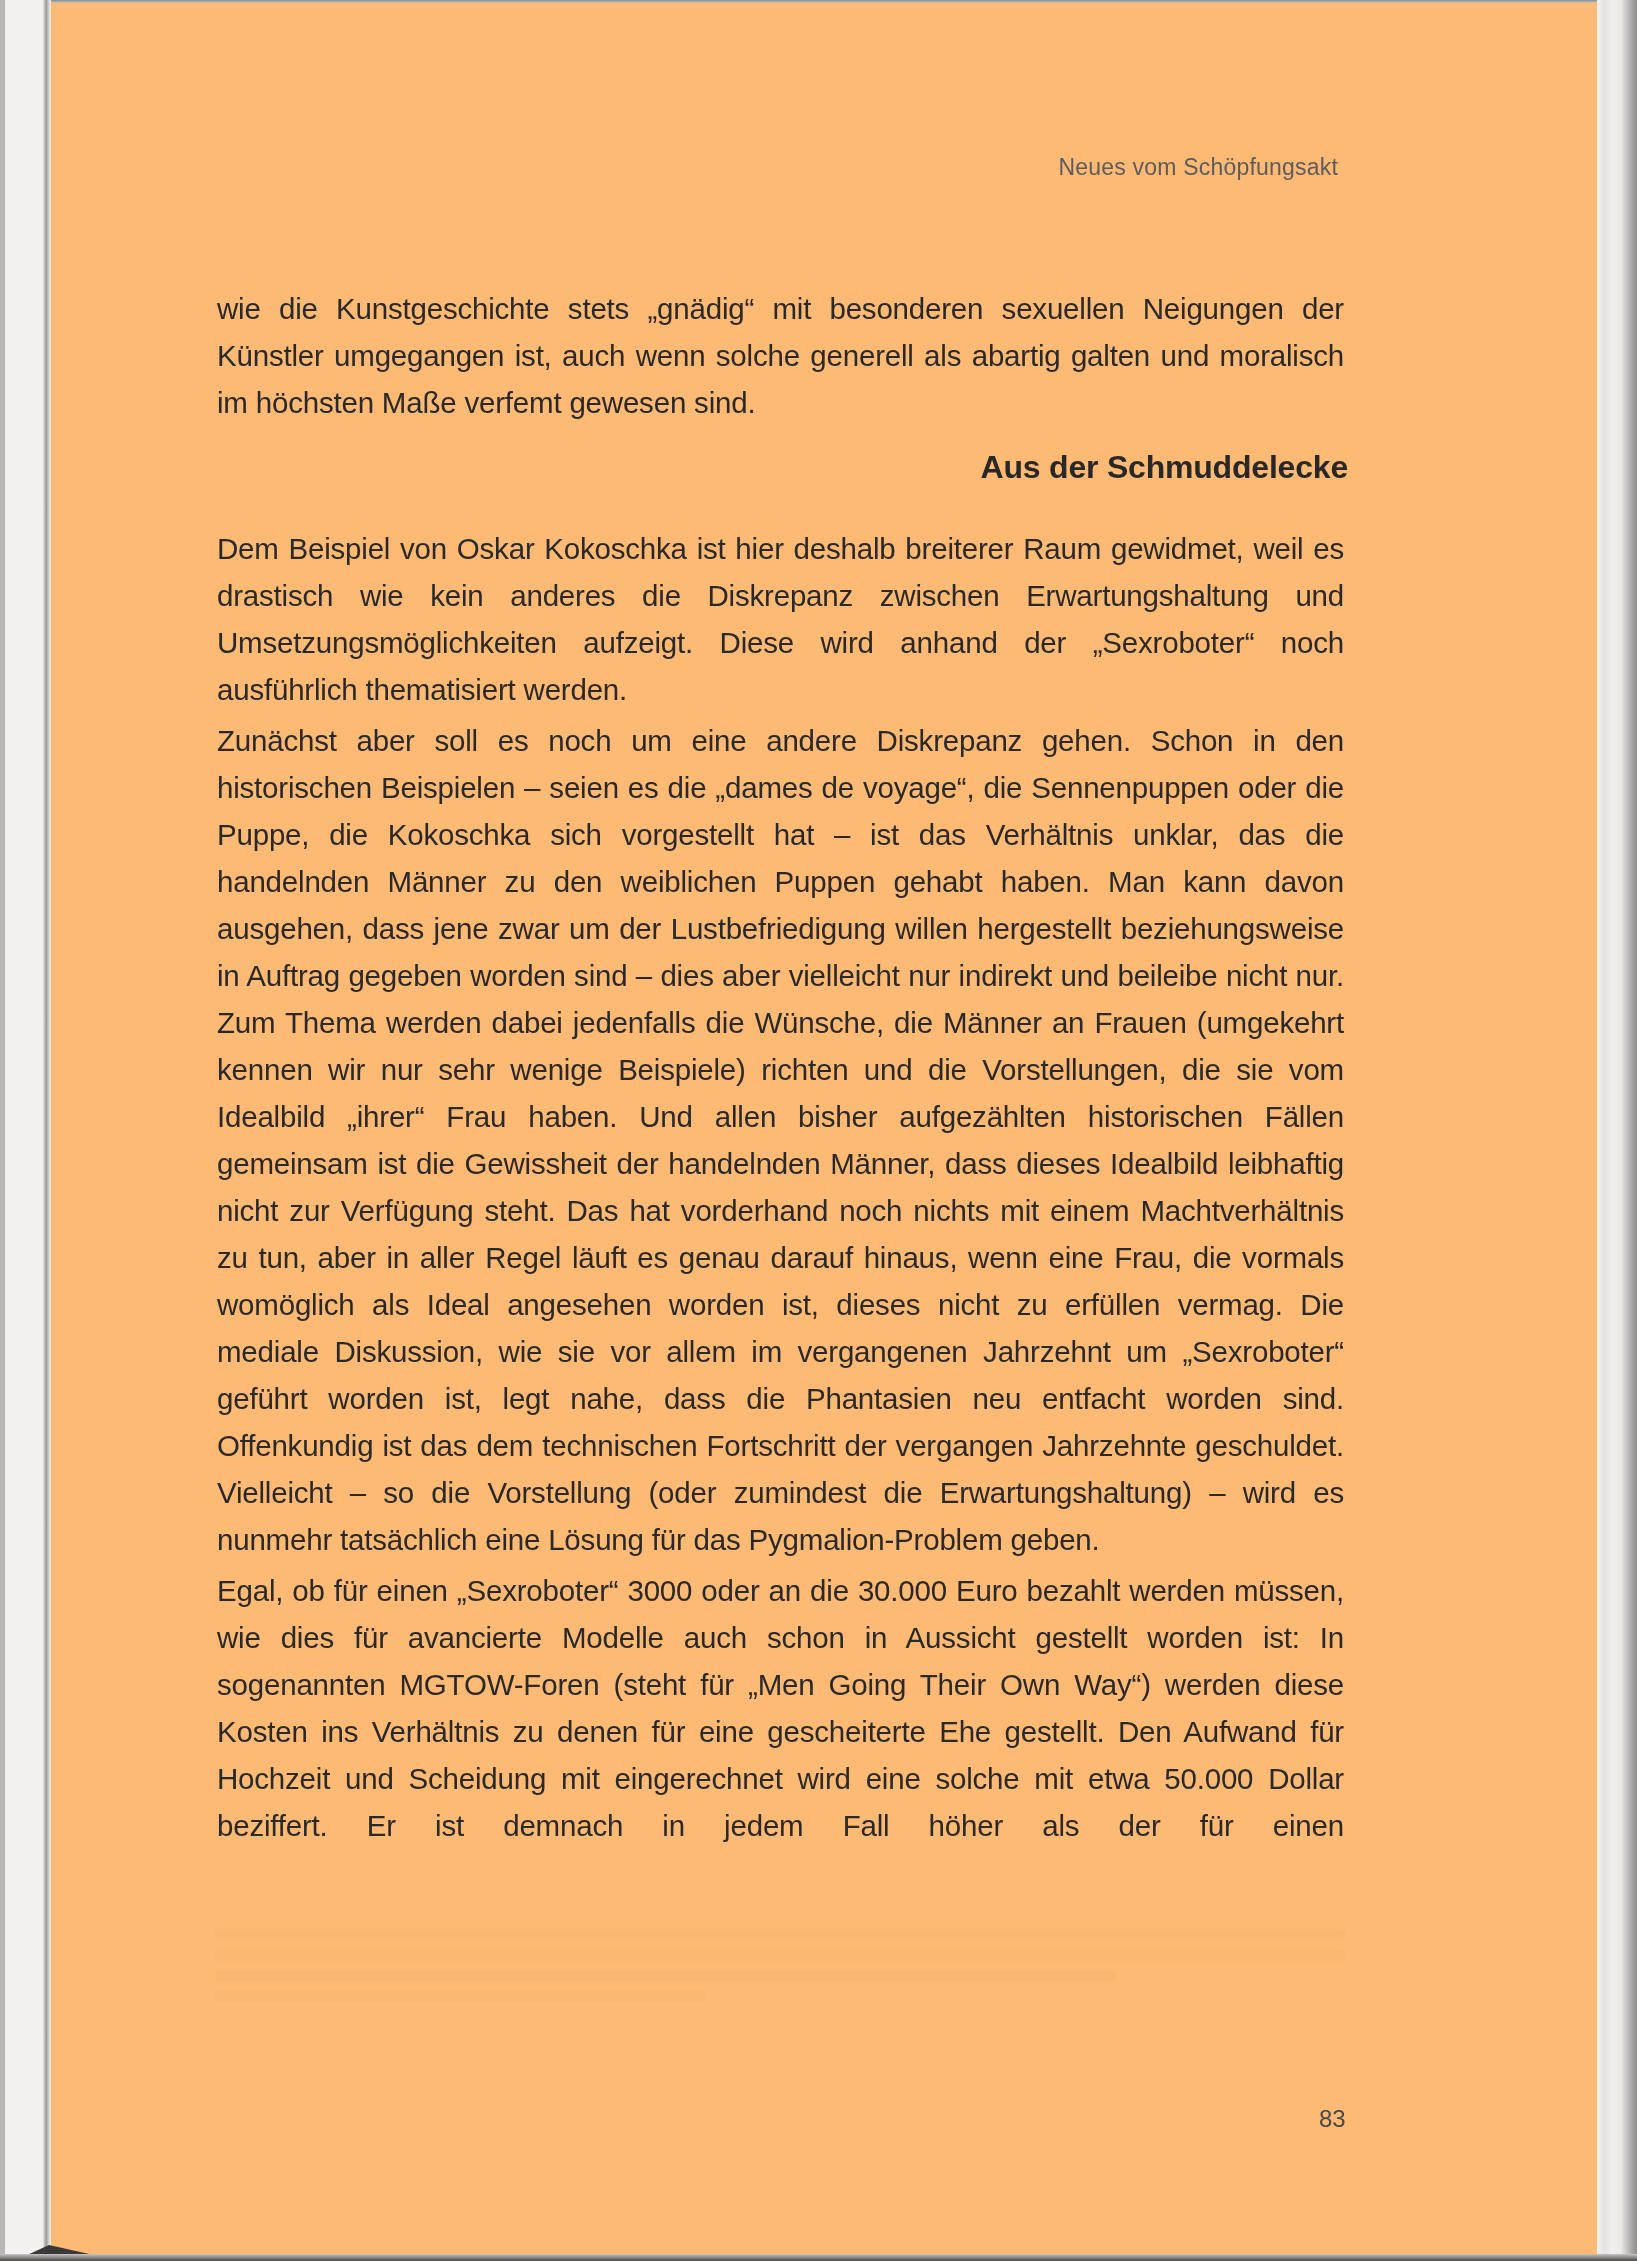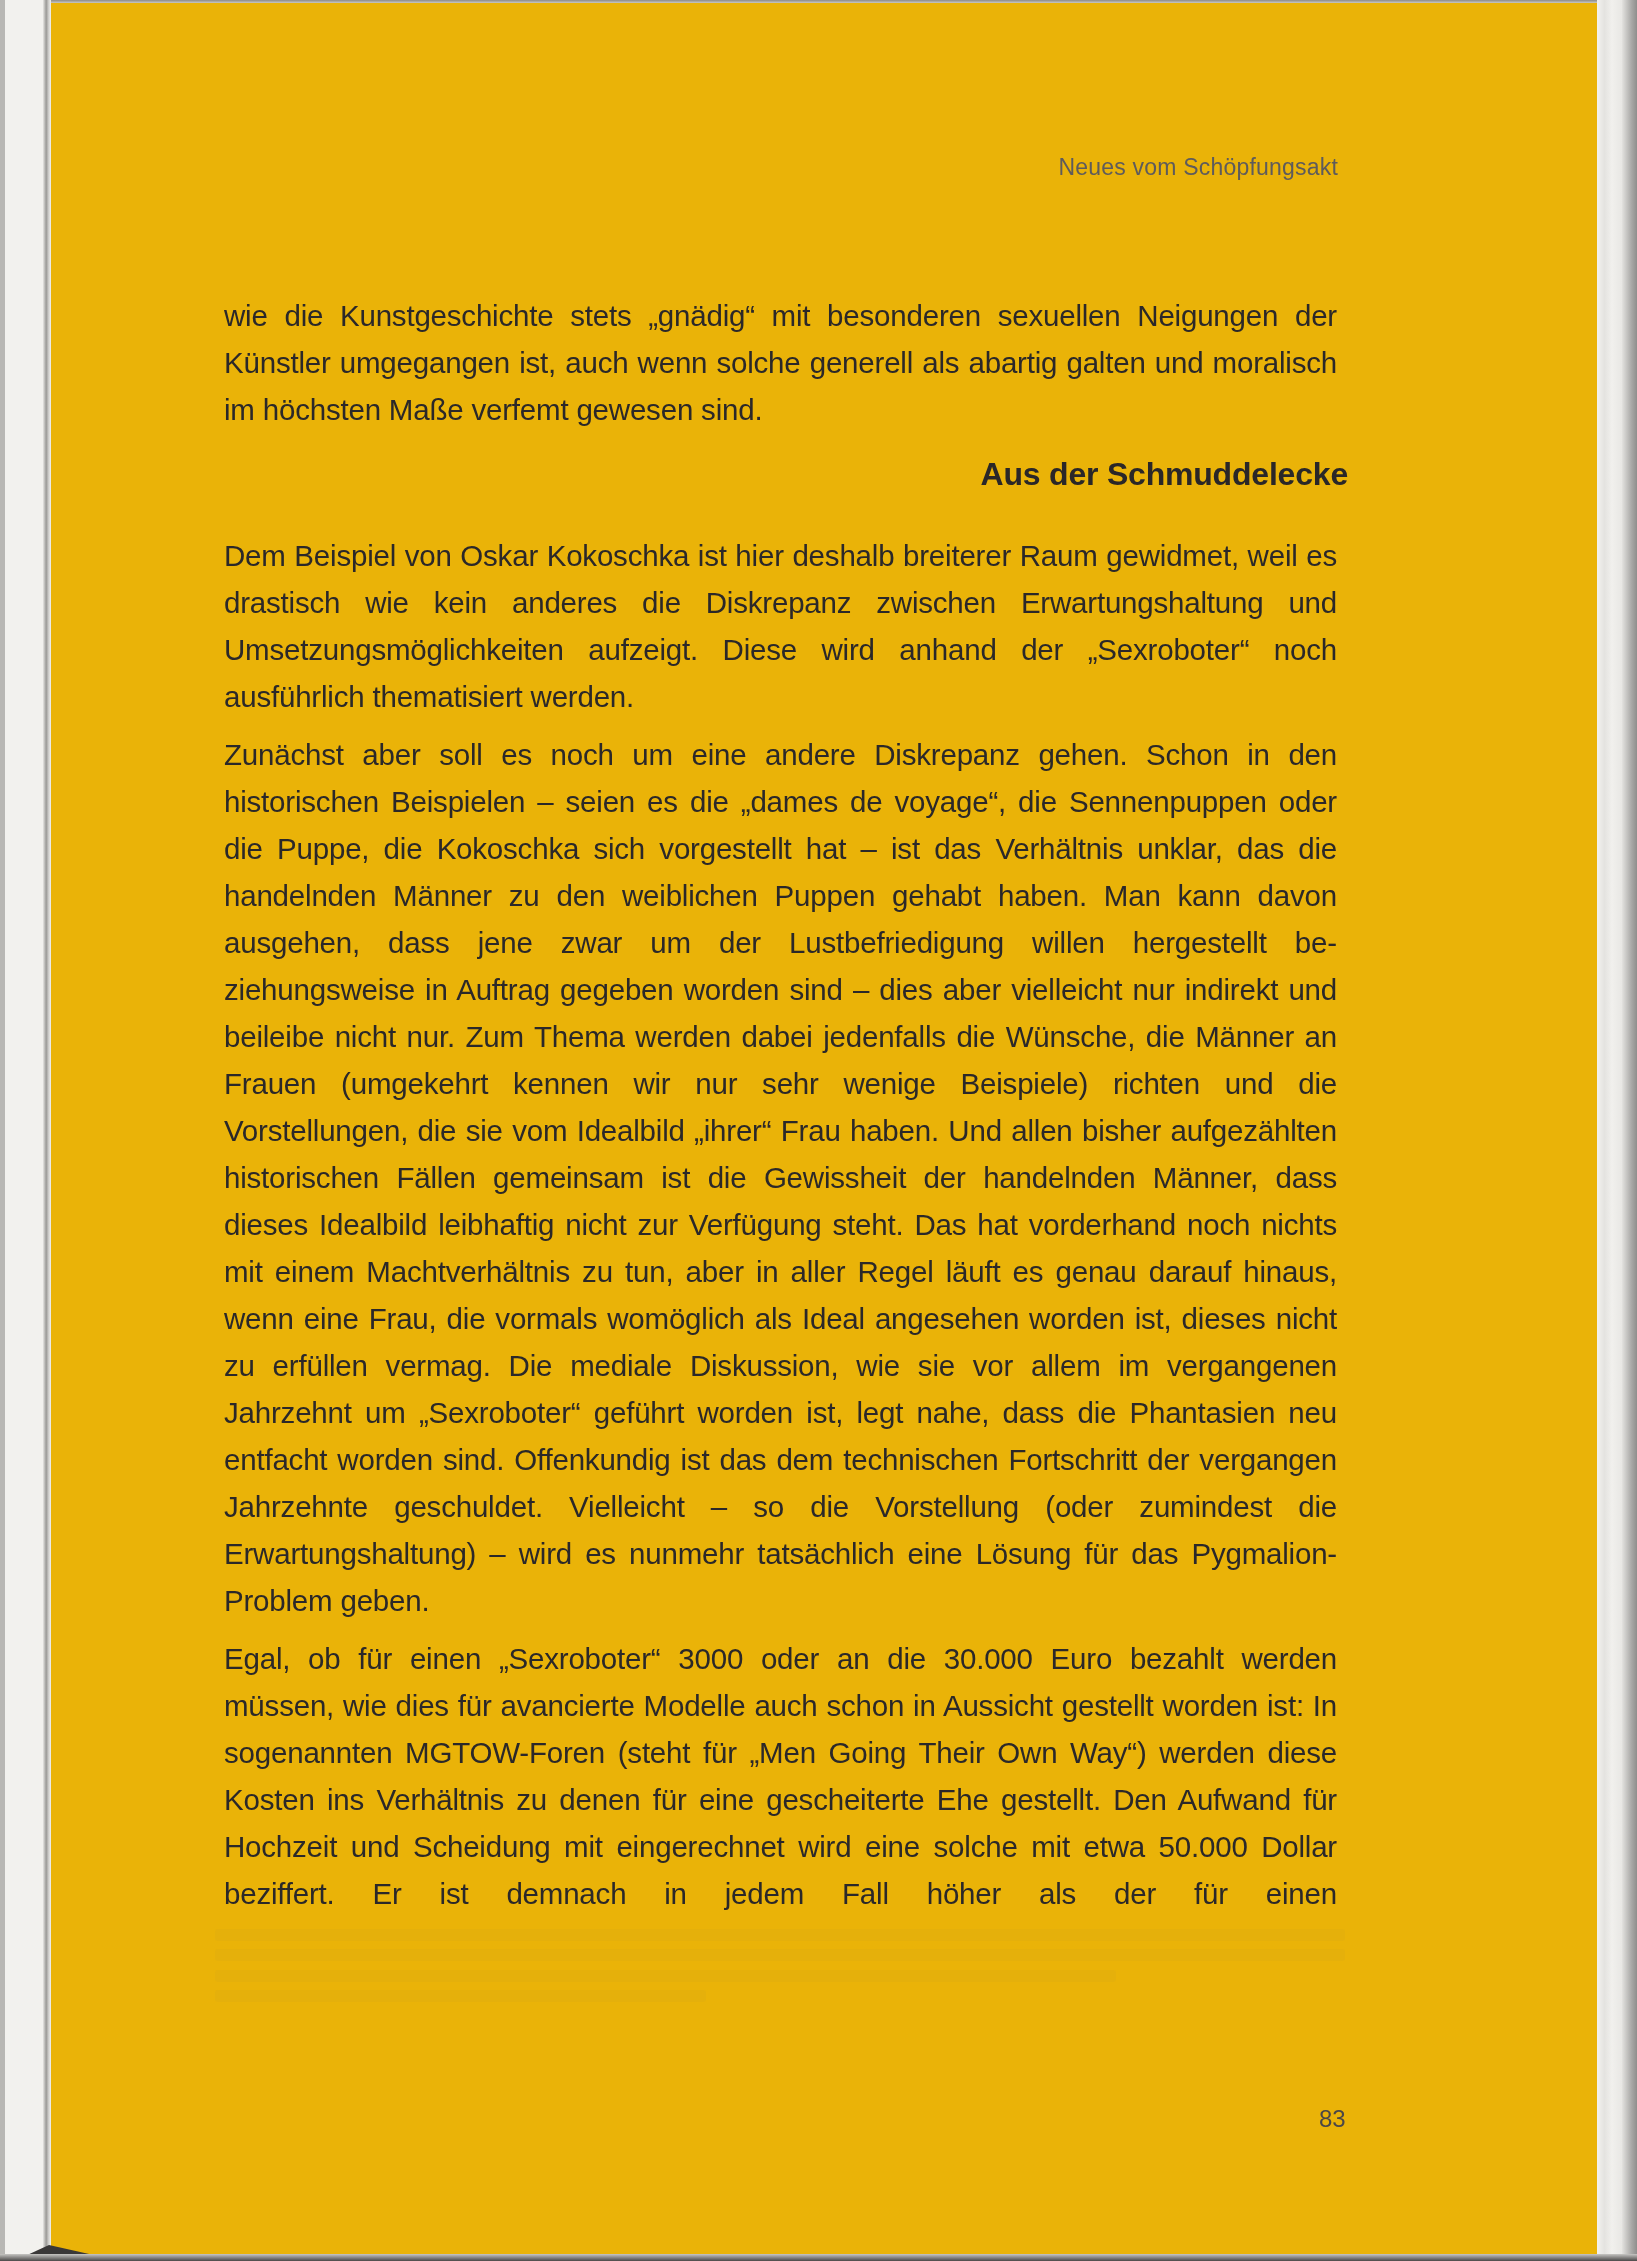--- a/index.html
+++ b/index.html
@@ -7,21 +7,21 @@
       padding: 0;
       width: 1638px;
       height: 2261px;
       background: #f3f2ef;
       overflow: hidden;
     }
     .scan {
       position: relative;
       width: 1638px;
       height: 2261px;
-      background: #eab308;
+      background: #fdba74;
     }
     
     .edge-top {
       position: absolute; left: 0; top: 0; width: 1638px; height: 3.3px;
       background: linear-gradient(#8c8a88, #c9c8c5);
     }
     .edge-bottom {
       position: absolute; left: 0; bottom: 0; width: 1638px; height: 6.6px;
       background: linear-gradient(#c7c6c3, #4a4848);
     }
@@ -67,21 +67,21 @@
       top: 281px;
       width: 1135px;
       font-family: "Liberation Sans", sans-serif;
       font-size: 29.5px;
       line-height: 47px;
       color: #2b2829;
       letter-spacing: -0.2px;
       word-spacing: 0px;
     }
     .para {
-      margin: 11px;
+      margin: 4px;
       text-align: justify;
       text-align-last: left;
       hyphens: manual;
     }
     .heading {
       margin: 0;
       margin-top: 18px;
       margin-bottom: 34px;
       font-family: "Liberation Sans", sans-serif;
       font-weight: bold;

